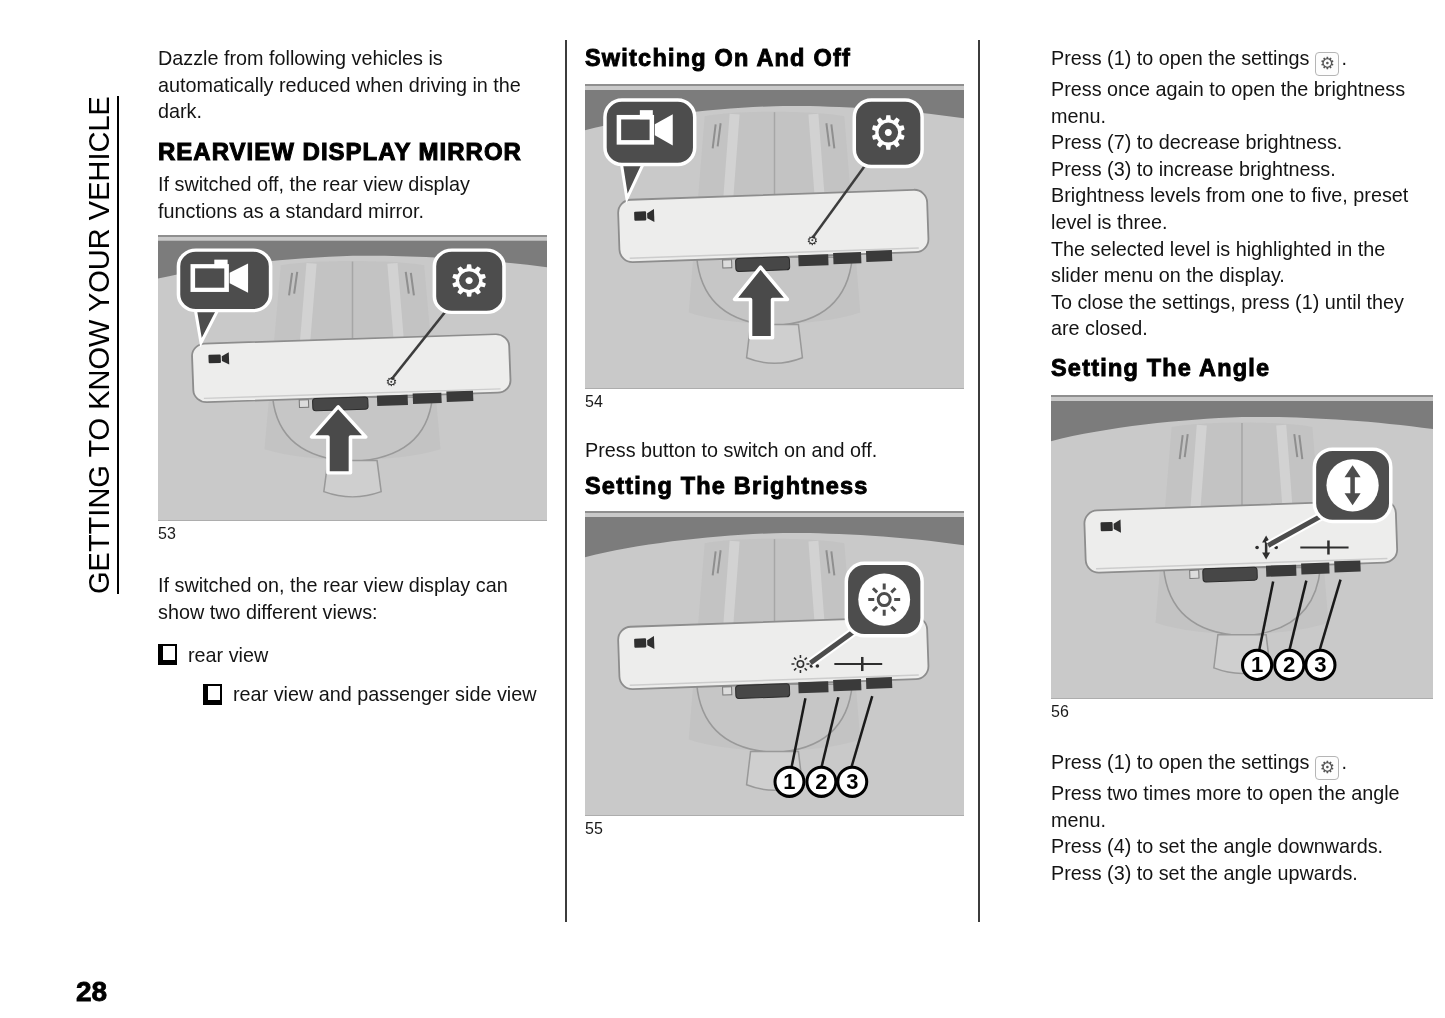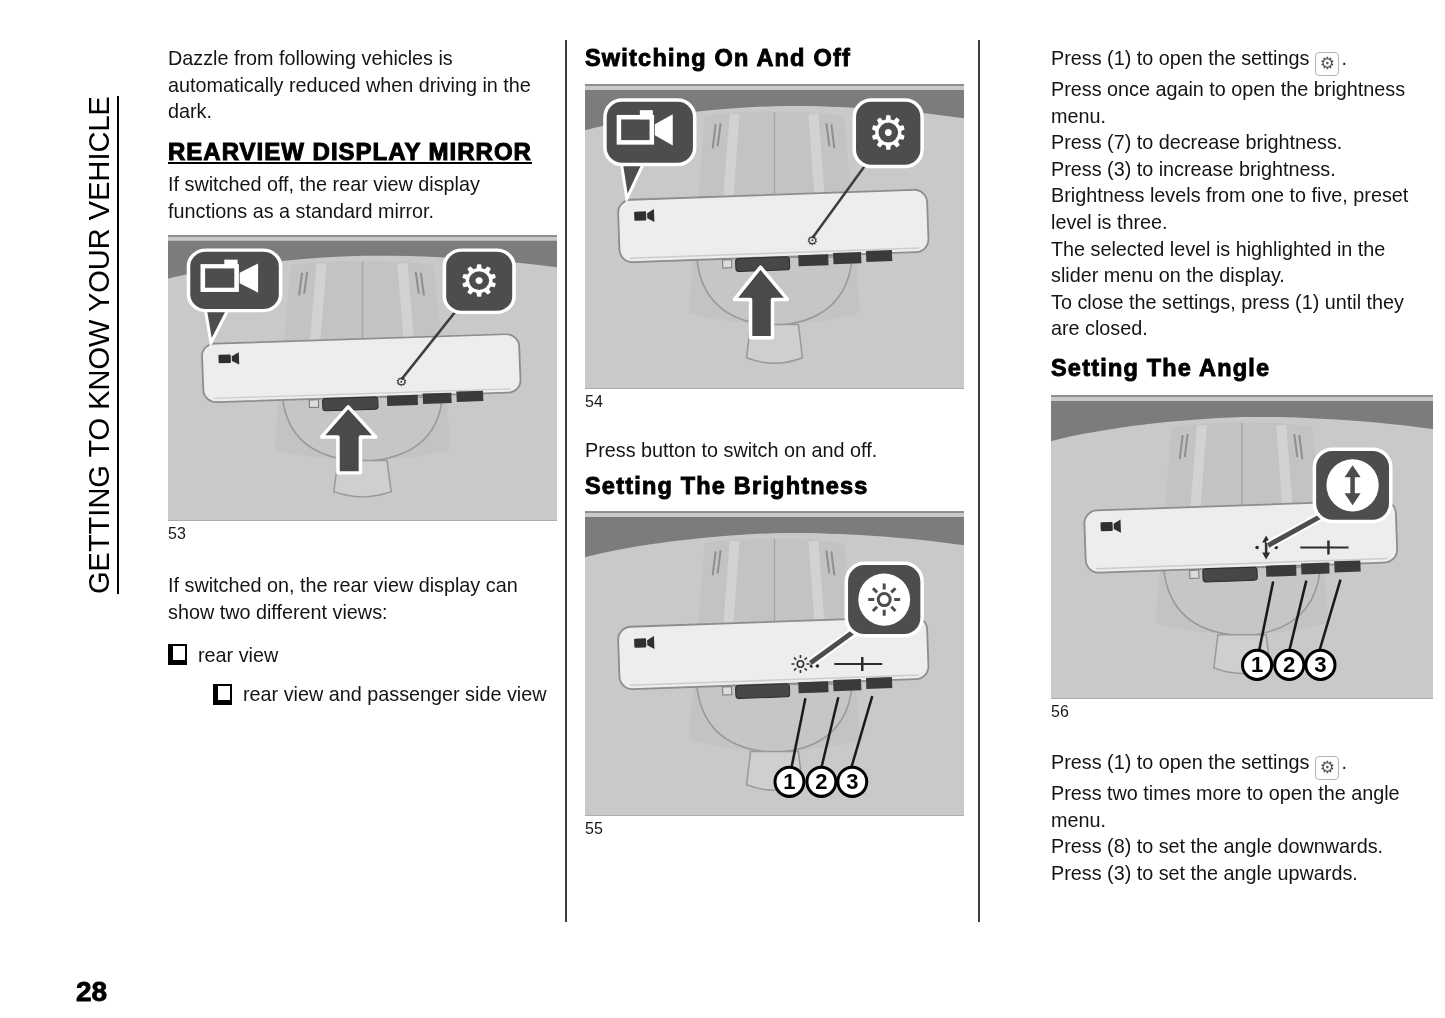--- a/index.html
+++ b/index.html
@@ -1,32 +1,32 @@
 <!DOCTYPE html>
 <html><head>
 <meta charset="utf-8">
 <style>
   html,body{margin:0;padding:0;}
   body{
     width:1445px;height:1018px;position:relative;background:#ffffff;
     font-family:"Liberation Sans", sans-serif;color:#141414;overflow:hidden;
   }
   .col{position:absolute;top:45px;}
-  #col1{left:168px;width:389px;}
+  #col1{left:158px;width:389px;}
   #col2{left:585px;width:379px;}
   #col3{left:1051px;width:382px;}
   .body-text{font-size:19.8px;line-height:26.6px;color:#141414;}
   .sent{font-size:19.8px;line-height:26.6px;color:#141414;}
   .heading{
     font-size:23.5px;line-height:26px;font-weight:bold;color:#000;
     letter-spacing:1.2px;-webkit-text-stroke:0.9px #000;
   }
   .heading-caps{
     font-size:24px;line-height:27.5px;font-weight:bold;color:#000;
-    letter-spacing:1px;text-decoration:underline;-webkit-text-stroke:1px #000;
+    letter-spacing:1px;-webkit-text-stroke:1px #000;
   }
   .fig-rule{border-top:2.5px solid #8f8f8f;height:0;}
   .fig-img{display:block;width:100%;border-bottom:1px solid #adadad;}
   .fig-label{font-size:16px;line-height:19px;color:#1a1a1a;}
   .bullet-row{display:flex;align-items:center;}
   .bullet-square{
     width:12px;height:14px;border:2px solid #000;border-left-width:5px;border-bottom-width:5px;
     margin-right:11px;flex:0 0 auto;
   }
   .divider{position:absolute;top:40px;height:882px;width:2px;background:#3c3c3c;}
@@ -247,18 +247,18 @@
       <text class="num" x="268" y="274.5" text-anchor="middle" font-size="22" fill="#000000">3</text>
     </g>
   </svg>
   <div class="fig-label" style="margin-top:3px;">56</div>
 
   <div style="margin-top:28px;">
     <div class="sent">
       <span>Press (1) to open the settings</span><span class="gear-chip">⚙</span><span>.</span>
     </div>
     <div class="sent">Press two times more to open the angle menu.</div>
-    <div class="sent">Press (8) to set the angle downwards.</div>
+    <div class="sent">Press (4) to set the angle downwards.</div>
     <div class="sent">Press (3) to set the angle upwards.</div>
   </div>
 </div>
 
 <div class="page-number">28</div>
 
 </body></html>

